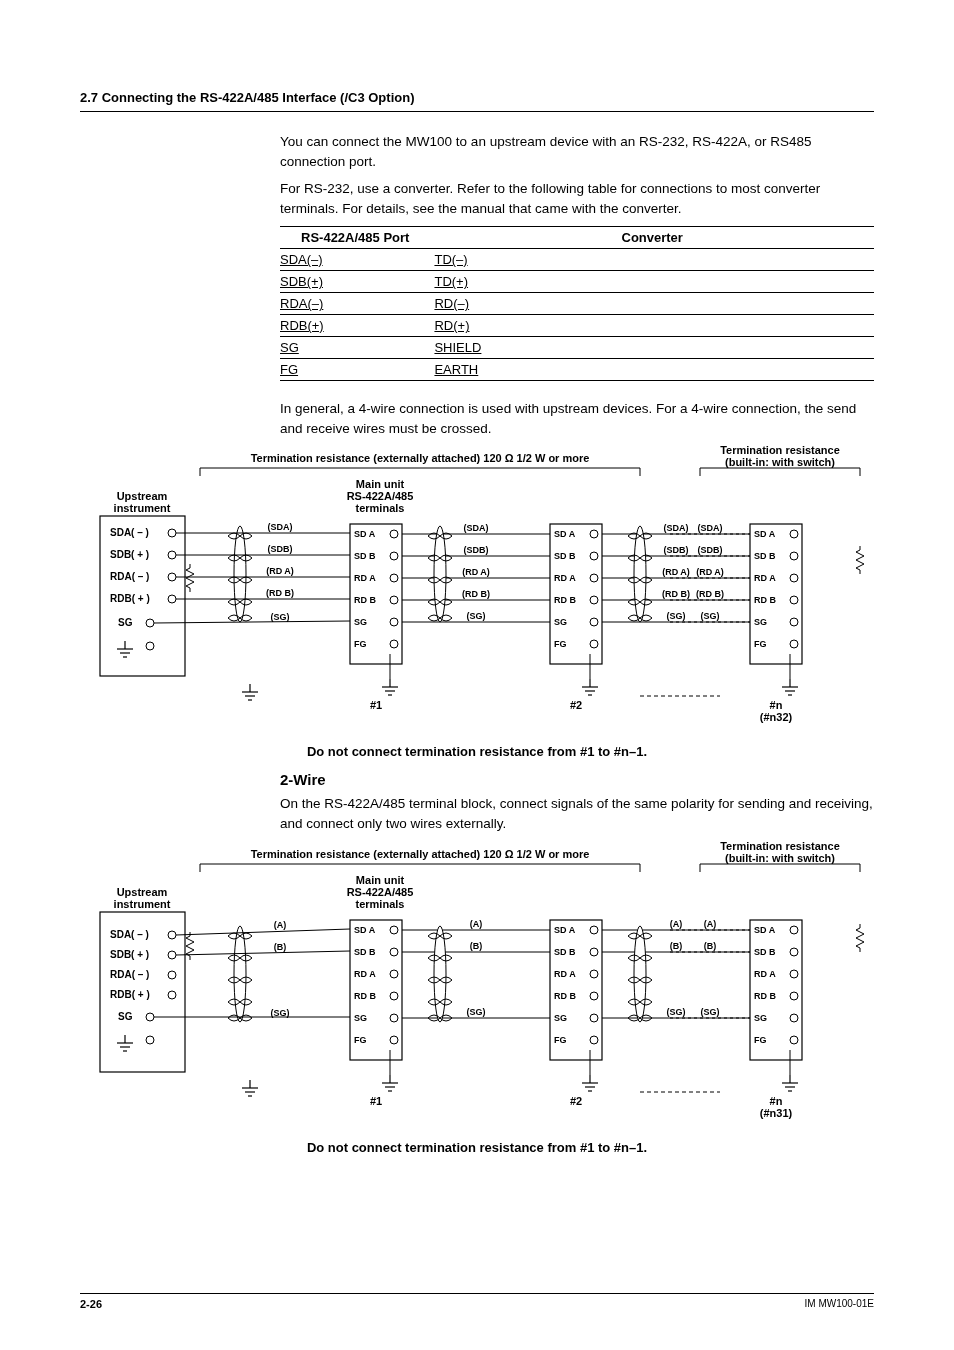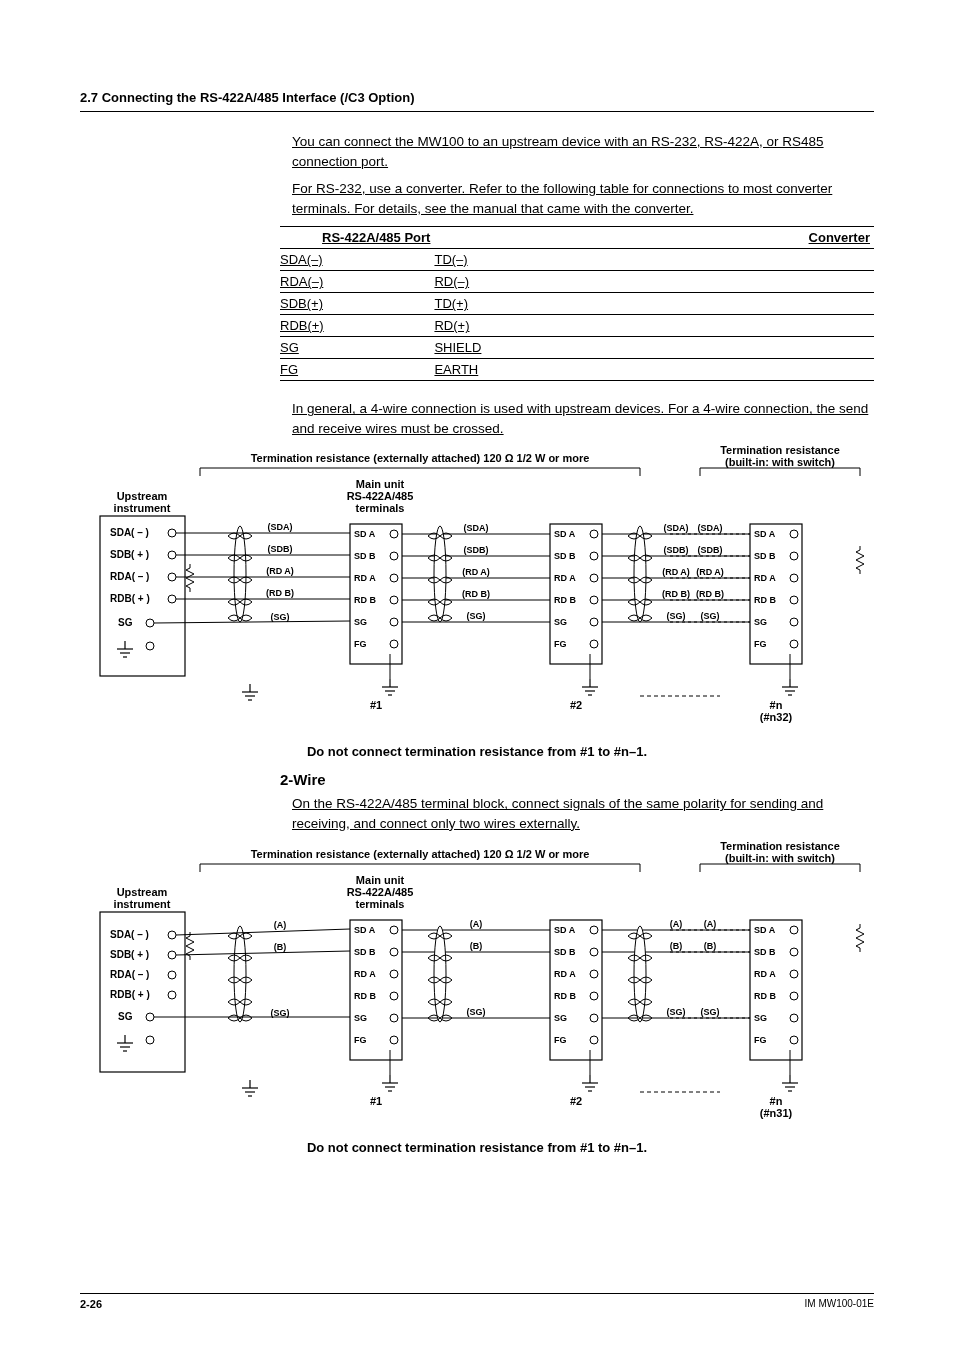--- a/index.html
+++ b/index.html
@@ -24,34 +24,33 @@
     font-size: 13px;
     margin-bottom: 6px;
   }
   .rule {
     border: none;
     border-top: 1.5px solid #000;
     margin: 2px 0 20px 0;
   }
   .content-block { margin-left: 200px; }
   .h2 { font-weight: bold; font-size: 15px; margin: 0 0 6px 0; }
-  .body-text { font-size: 13.5px; line-height: 1.45; margin: 0 0 8px 12px; text-decoration: underline; }
+  .body-text { font-size: 13.5px; line-height: 1.45; margin: 0 0 8px 0; }
   table.term-table {
     border-collapse: collapse;
     width: 100%;
     font-size: 13px;
     margin: 4px 0 18px 0;
   }
   table.term-table th {
-    text-align: right;
+    text-align: center;
     font-weight: bold;
     padding: 3px 4px 3px 0;
     border-top: 1.5px solid #000;
     border-bottom: 1px solid #000;
-    text-decoration: underline;
   }
   table.term-table td {
     padding: 3px 4px 3px 0;
     border-bottom: 0.8px solid #000;
     text-decoration: underline;
   }
   table.term-table tr:last-child td { border-bottom: 1.5px solid #000; }
   .diagram-caption {
     font-weight: bold;
     font-size: 13px;
@@ -91,26 +90,26 @@
           <th style="width:26%">RS-422A/485 Port</th>
           <th>Converter</th>
         </tr>
       </thead>
       <tbody id="term-tbody">
           <tr>
             <td>SDA(–)</td>
             <td>TD(–)</td>
           </tr>
           <tr>
+            <td>SDB(+)</td>
+            <td>TD(+)</td>
+          </tr>
+          <tr>
             <td>RDA(–)</td>
             <td>RD(–)</td>
-          </tr>
-          <tr>
-            <td>SDB(+)</td>
-            <td>TD(+)</td>
           </tr>
           <tr>
             <td>RDB(+)</td>
             <td>RD(+)</td>
           </tr>
           <tr>
             <td>SG</td>
             <td>SHIELD</td>
           </tr>
           <tr>

